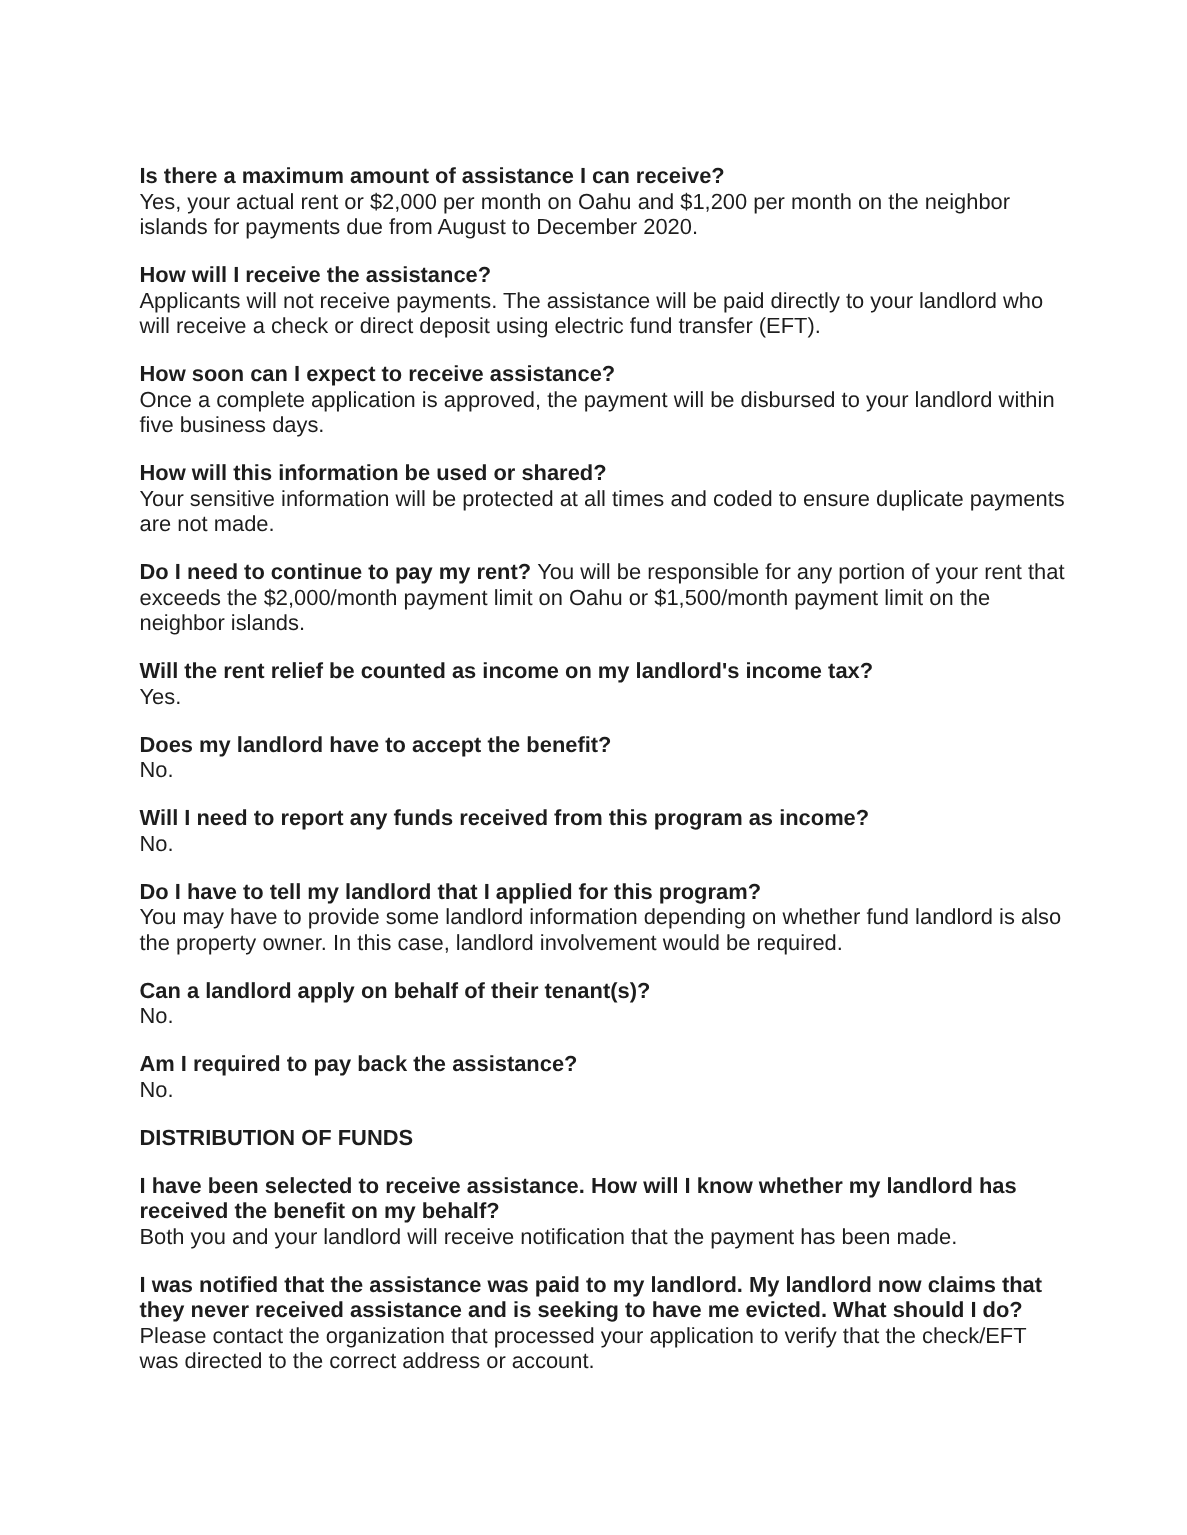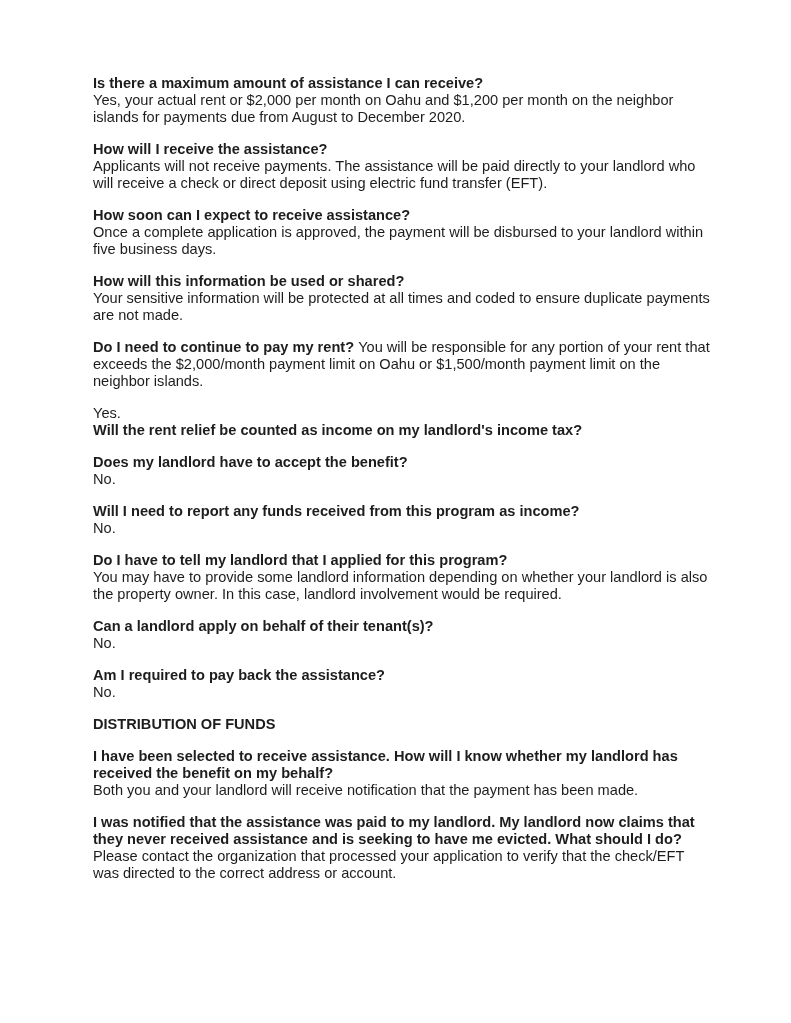--- a/index.html
+++ b/index.html
@@ -11,21 +11,21 @@
     position: relative;
     width: 791px;
     height: 1023px;
     box-sizing: border-box;
     background: #ffffff;
     overflow: hidden;
     font-family: "Liberation Sans", "DejaVu Sans", sans-serif;
     font-size: 14.6px;
     line-height: 17px;
     color: #1d1d1d;
-    padding: 75px 86px 0 93px;
+    padding: 110px 86px 0 93px;
   }
   .doc-body {
     width: 608px;
   }
   .block {
     margin: 0 0 15px 0;
   }
   .block.heading {
     text-align: left;
   }
@@ -60,34 +60,34 @@
         <div class="line"><span class="b">How will this information be used or shared?</span></div>
         <div class="line"><span>Your sensitive information will be protected at all times and coded to ensure duplicate payments</span></div>
         <div class="line"><span>are not made.</span></div>
       </div>
       <div class="block">
         <div class="line"><span class="b">Do I need to continue to pay my rent? </span><span>You will be responsible for any portion of your rent that</span></div>
         <div class="line"><span>exceeds the $2,000/month payment limit on Oahu or $1,500/month payment limit on the</span></div>
         <div class="line"><span>neighbor islands.</span></div>
       </div>
       <div class="block">
+        <div class="line"><span class="b">Will the rent relief be counted as income on my landlord's income tax?</span></div>
         <div class="line"><span>Yes.</span></div>
-        <div class="line"><span class="b">Will the rent relief be counted as income on my landlord's income tax?</span></div>
       </div>
       <div class="block">
         <div class="line"><span class="b">Does my landlord have to accept the benefit?</span></div>
         <div class="line"><span>No.</span></div>
       </div>
       <div class="block">
         <div class="line"><span class="b">Will I need to report any funds received from this program as income?</span></div>
         <div class="line"><span>No.</span></div>
       </div>
       <div class="block">
         <div class="line"><span class="b">Do I have to tell my landlord that I applied for this program?</span></div>
-        <div class="line"><span>You may have to provide some landlord information depending on whether your landlord is also</span></div>
+        <div class="line"><span>You may have to provide some landlord information depending on whether fund landlord is also</span></div>
         <div class="line"><span>the property owner. In this case, landlord involvement would be required.</span></div>
       </div>
       <div class="block">
         <div class="line"><span class="b">Can a landlord apply on behalf of their tenant(s)?</span></div>
         <div class="line"><span>No.</span></div>
       </div>
       <div class="block">
         <div class="line"><span class="b">Am I required to pay back the assistance?</span></div>
         <div class="line"><span>No.</span></div>
       </div>

